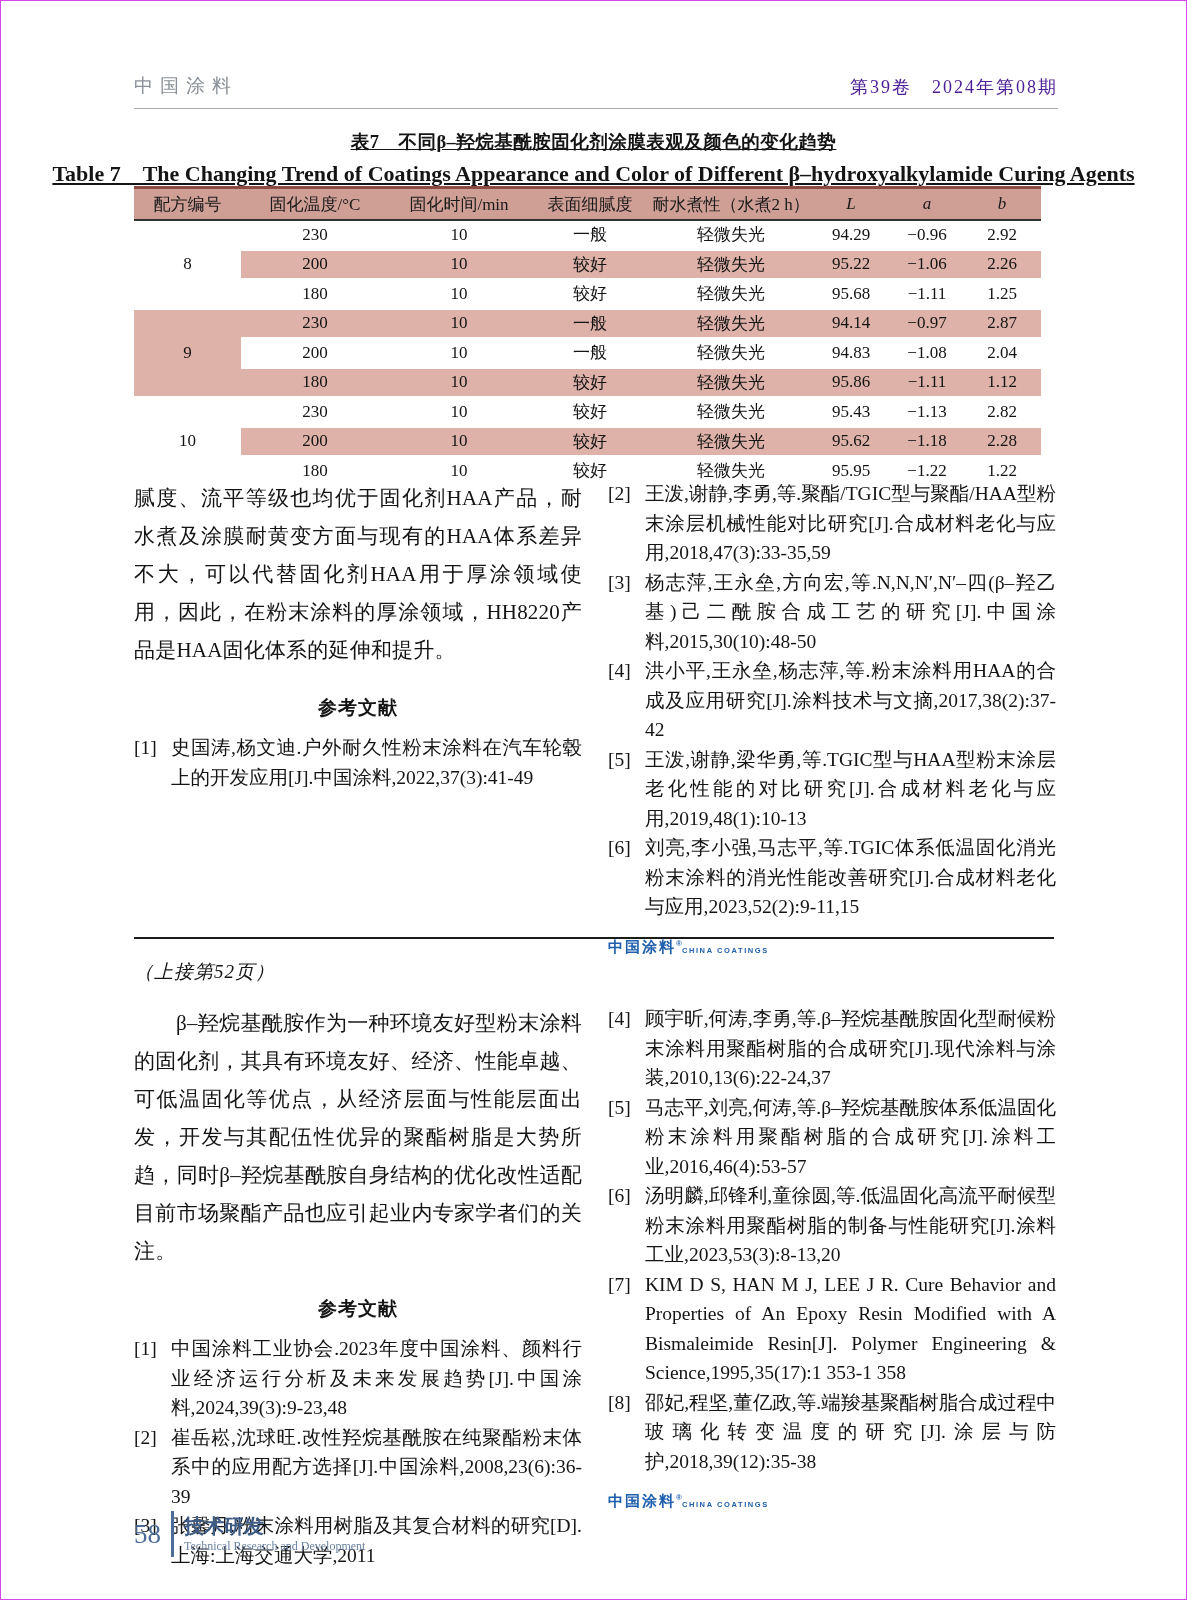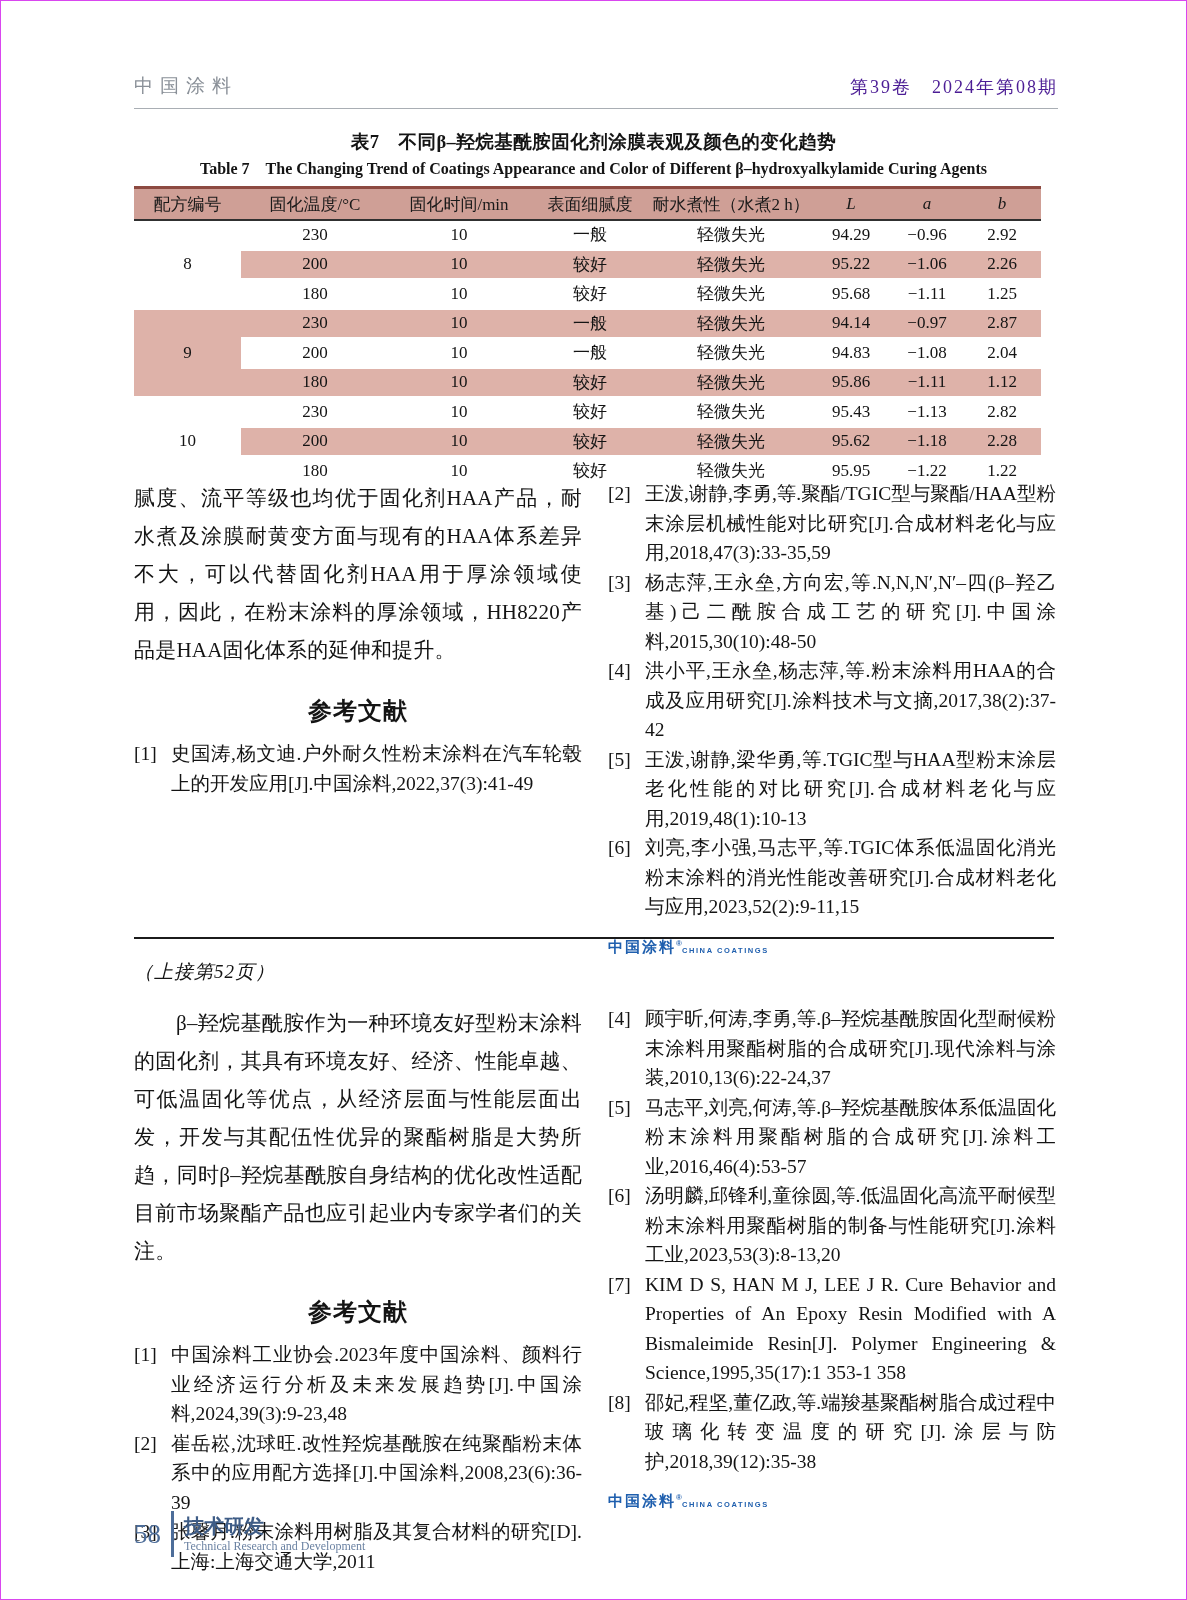--- a/index.html
+++ b/index.html
@@ -15,23 +15,23 @@
   }
   
   .page-header{
     position:absolute;left:133px;right:128px;top:72px;
     display:flex;justify-content:space-between;align-items:flex-end;
     padding-bottom:9px;border-bottom:1px solid #a9aeb4;
   }
   .journal-name{font-size:19px;color:#8a9098;letter-spacing:7px;}
   .issue-info{font-size:18px;color:#4c1d95;letter-spacing:2px;}
   
-  .table-titles{position:absolute;left:0;right:0;top:128px;text-align:center;}
+  .table-titles{position:absolute;left:0;right:0;top:128px;text-align:center;text-decoration:underline;}
   .table-title-cn{font-size:18.5px;font-weight:700;letter-spacing:0.5px;}
-  .table-title-en{font-size:16px;font-weight:700;margin-top:5px;font-family:"Liberation Serif",serif;}
+  .table-title-en{font-size:22px;font-weight:700;margin-top:5px;font-family:"Liberation Serif",serif;}
   
   table.data-table{
     position:absolute;left:133px;top:185px;width:907px;
     border-collapse:collapse;table-layout:fixed;
     font-size:17px;
     border-top:3px solid #8d4a41;
     border-bottom:2px solid #4f4f4f;
   }
   table.data-table thead tr{background:#cf9f96;border-bottom:2px solid #303030;}
   table.data-table th{
@@ -46,21 +46,21 @@
   
   .columns{display:flex;gap:26px;}
   .col{flex:1 1 0;min-width:0;}
   .section1{position:absolute;left:133px;top:478px;width:922px;}
   .body-par{
     font-size:21px;line-height:38px;text-align:justify;margin:0;
     letter-spacing:0.2px;
   }
   .indent{text-indent:2em;}
   .ref-heading{
-    text-align:center;font-weight:700;font-size:24px;
+    text-align:center;font-weight:700;font-size:19px;
     margin:26px 0 12px 0;letter-spacing:1px;
   }
   .ref{display:flex;font-size:19.5px;line-height:29.5px;text-align:justify;}
   .ref-no{flex:0 0 37px;}
   .ref-text{flex:1 1 auto;}
   
   .logo{display:flex;align-items:flex-end;margin-top:14px;}
   .logo-cn{
     font-family:"Liberation Sans","DejaVu Sans",sans-serif;
     font-weight:700;font-size:15px;color:#1f5fae;letter-spacing:2px;line-height:16px;

